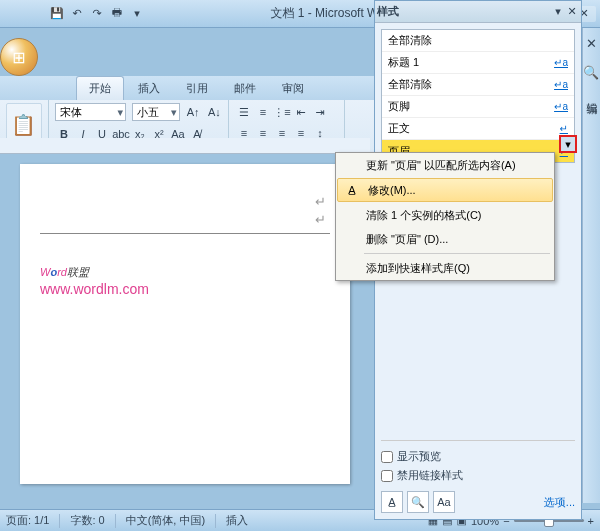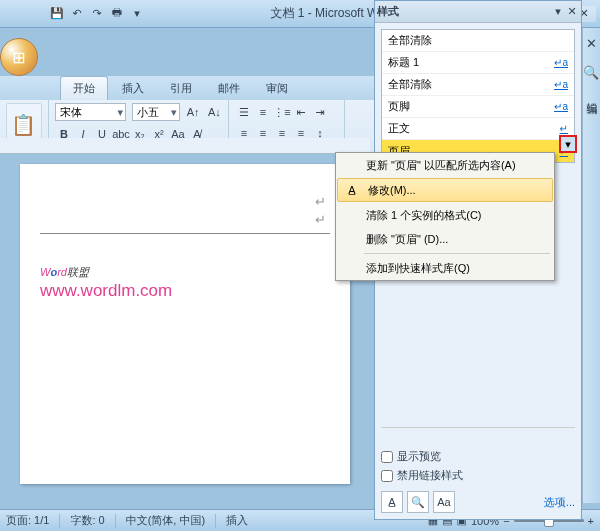--- a/index.html
+++ b/index.html
@@ -4,21 +4,21 @@
 <style>
 *{box-sizing:border-box;margin:0;padding:0;font-family:"Microsoft YaHei","SimSun",sans-serif;font-size:11px}
 body{width:600px;height:531px;background:#9ec3df;overflow:hidden;position:relative}
 .titlebar{height:28px;background:linear-gradient(#cde3f5,#a8cce8);display:flex;align-items:center;padding:0 4px;border-bottom:1px solid #7ba4c8}
 .orb{width:38px;height:38px;border-radius:50%;background:radial-gradient(circle at 30% 30%,#fff,#f0c060 40%,#d08030);margin-top:10px;margin-right:6px;z-index:5;border:1px solid #b08040;display:flex;align-items:center;justify-content:center;font-size:16px;color:#fff}
 .qat{display:flex;gap:2px;margin-left:44px}
 .qat span{width:18px;height:18px;display:flex;align-items:center;justify-content:center;color:#345}
 .title-text{flex:1;text-align:center;color:#345;font-size:12px}
 .winbtns{display:flex;gap:2px}
 .winbtns span{width:24px;height:16px;display:flex;align-items:center;justify-content:center;color:#345;background:rgba(255,255,255,.3);border-radius:2px}
-.tabs{height:24px;background:linear-gradient(#cde3f5,#b8d5ec);display:flex;align-items:flex-end;padding-left:60px;gap:2px}
+.tabs{height:24px;background:linear-gradient(#cde3f5,#b8d5ec);display:flex;align-items:flex-end;padding-left:76px;gap:2px}
 .tab{padding:4px 12px;color:#345;border-radius:3px 3px 0 0}
 .tab.active{background:linear-gradient(#f5faff,#dce9f5);border:1px solid #9bb8d3;border-bottom:none}
 .ribbon{height:86px;background:linear-gradient(#e8f1fa,#d5e6f4);border-bottom:1px solid #9bb8d3;display:flex}
 .group{border-right:1px solid #b8cfdf;padding:3px 6px;display:flex;flex-direction:column;justify-content:space-between;position:relative}
 .group-label{font-size:10px;color:#567;text-align:center;padding:1px 0}
 .paste-btn{width:36px;height:58px;display:flex;flex-direction:column;align-items:center;justify-content:center;background:rgba(255,255,255,.3);border:1px solid #c5d8e8;border-radius:2px}
 .paste-btn .ico{font-size:20px}
 .font-row{display:flex;gap:6px;align-items:center;margin-bottom:2px}
 .font-sel{background:#fff;border:1px solid #abc;padding:1px 16px 1px 4px;font-size:11px;height:18px;display:flex;align-items:center;position:relative}
 .font-sel::after{content:"▾";position:absolute;right:2px;color:#567}
@@ -31,34 +31,34 @@
 .sp-list{background:#fff;margin:6px;flex:0 0 auto;border:1px solid #abc}
 .sp-item{height:22px;display:flex;align-items:center;padding:0 6px;justify-content:space-between;border-bottom:1px solid #eee}
 .sp-item:last-child{border-bottom:none;background:#fde047}
 .sp-badge{color:#06c;font-size:10px;text-decoration:underline}
 .sp-dd{position:absolute;right:4px;top:134px;width:18px;height:18px;border:2px solid #e02020;display:flex;align-items:center;justify-content:center;background:#cfe0f0;z-index:25}
 .ctx-menu{position:absolute;top:152px;left:335px;width:220px;background:#f5f5f0;border:1px solid #999;box-shadow:2px 2px 4px rgba(0,0,0,.3);z-index:30}
 .ctx-item{height:24px;display:flex;align-items:center;padding:0 8px 0 30px;position:relative}
 .ctx-item.hov{background:linear-gradient(#fff0c0,#ffe090);border:1px solid #e8c060;border-radius:2px;margin:1px}
 .ctx-sep{height:1px;background:#ccc;margin:2px 4px 2px 28px}
 .ctx-ico{position:absolute;left:6px;width:16px;text-align:center}
-.sp-bottom{margin:6px;padding-top:19px;border-top:1px solid #ccc}
+.sp-bottom{margin:6px;padding-top:6px;border-top:1px solid #ccc}
 .sp-chk{display:flex;align-items:center;gap:4px;padding:2px 0;color:#345}
 .sp-chk input{width:12px;height:12px}
 .sp-btns{display:flex;gap:4px;margin-top:6px;align-items:center}
 .sp-btns .tb{border:1px solid #abc;background:#fff;width:22px;height:22px}
 .sp-opt{margin-left:auto;color:#06c}
 .doc-area{position:absolute;top:138px;left:0;width:370px;height:355px;background:#9ec3df;overflow:hidden}
 .ruler{height:16px;background:#e8f1fa;border-bottom:1px solid #abc}
 .page{background:#fff;margin:10px 0 0 20px;width:330px;height:320px;box-shadow:1px 1px 3px rgba(0,0,0,.3);padding:30px 20px;position:relative}
 .hdr-line{border-bottom:1px solid #888;height:40px;position:relative}
 .mark{position:absolute;right:4px;color:#999;font-size:13px}
 .wm1{color:#e04090;font-size:18px;font-weight:normal;font-style:italic}
 .wm1 b{color:#3060c0}
-.wm2{color:#e04090;font-size:17px}
+.wm2{color:#e04090;font-size:14px}
 .right-rail{position:absolute;right:0;top:28px;width:18px;height:475px;background:linear-gradient(90deg,#cde3f5,#b8d5ec);border-left:1px solid #9bb8d3;display:flex;flex-direction:column;align-items:center;padding-top:8px;gap:14px}
 .right-rail span{color:#345;font-size:13px}
 .statusbar{position:absolute;bottom:0;left:0;right:0;height:22px;background:linear-gradient(#cde3f5,#a8cce8);border-top:1px solid #7ba4c8;display:flex;align-items:center;padding:0 6px;gap:10px;color:#345;font-size:11px}
 .sb-sep{width:1px;height:14px;background:#9bb8d3}
 .zoom{margin-left:auto;display:flex;align-items:center;gap:4px}
 .slider{width:70px;height:3px;background:#789;position:relative;border-radius:2px}
 .slider::after{content:"";position:absolute;left:50%;top:-3px;width:8px;height:9px;background:#fff;border:1px solid #789;border-radius:2px;transform:translateX(-50%)}
 .u{text-decoration:underline}
 </style>
 </head>

